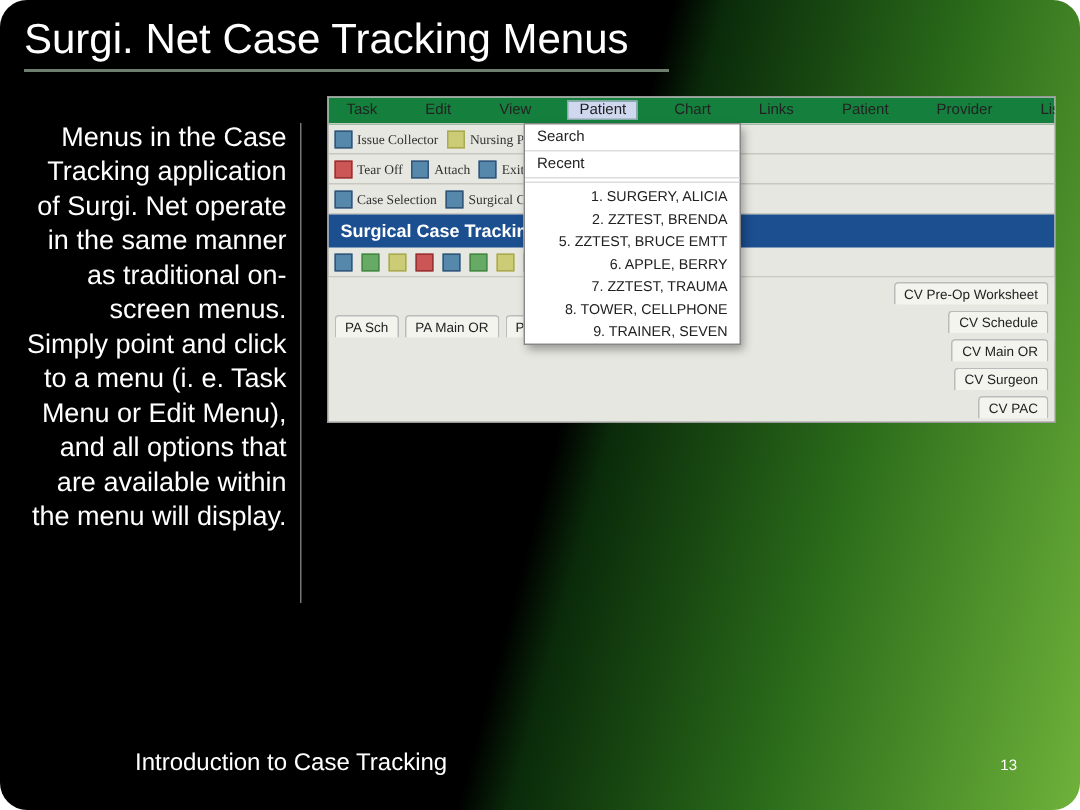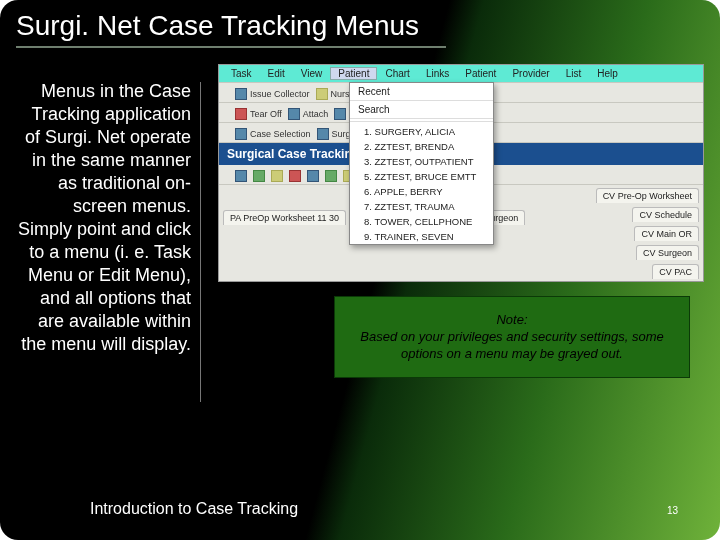--- a/index.html
+++ b/index.html
@@ -21,25 +21,25 @@
     color: #fff; font-size: 18px; text-align: right; line-height: 1.28;
   }
   .v-divider { position: absolute; left: 200px; top: 82px; width: 1px; height: 320px; background: #777; }
 
   
   .appshot {
     position: absolute; left: 218px; top: 64px; width: 486px; height: 218px;
     background: #e7e7e1; border: 1px solid #999; font-size: 10px; color: #222;
     overflow: hidden;
   }
-  .menubar { display: flex; gap: 0; background: #5eead4; border-bottom: 1px solid #c8c8c0; height: 18px; align-items: center; padding-left: 4px; }
+  .menubar { display: flex; gap: 16px; background: #15803d; border-bottom: 1px solid #c8c8c0; height: 18px; align-items: center; padding-left: 4px; }
   .menubar span { padding: 1px 8px 1px 8px; font-size: 10px; }
   .menubar span.hot { background: #cfd8ef; border: 1px solid #8aa; padding: 0 7px; }
 
-  .toolbar { display: flex; align-items: flex-end; gap: 6px; padding: 2px 16px; border-bottom: 1px solid #c8c8c0; height: 20px; }
+  .toolbar { display: flex; align-items: center; gap: 6px; padding: 2px 4px; border-bottom: 1px solid #c8c8c0; height: 20px; font-family: Liberation Serif, serif; }
   .tb-btn { display: inline-flex; align-items: center; gap: 3px; font-size: 9px; color: #333; }
   .tb-ico { width: 12px; height: 12px; background: #8aa; border: 1px solid #678; }
   .tb-ico.red { background: #c55; border-color: #933; }
   .tb-ico.blu { background: #58a; border-color: #357; }
   .tb-ico.yel { background: #cc7; border-color: #aa5; }
   .tb-ico.grn { background: #6a6; border-color: #484; }
 
   .banner { background: #1b4f8f; color: #fff; font-weight: bold; font-size: 12px; padding: 4px 8px; }
   .toolbar.icons-only .tb-ico { margin-right: 2px; }
   .toolbar.icons-only { gap: 4px; }
@@ -48,21 +48,21 @@
   .tab { border: 1px solid #bbb; border-bottom: none; background: #f4f4ee; padding: 2px 6px; font-size: 9px; border-radius: 3px 3px 0 0; white-space: nowrap; }
   .tabsrow2 { display: flex; gap: 4px; padding: 2px 4px; background: #e7e7e1; height: 20px; align-items: center; }
 
   .dropdown {
     position: absolute; left: 130px; top: 17px; width: 145px;
     background: #fff; border: 1px solid #888; box-shadow: 2px 3px 6px rgba(0,0,0,0.35);
     z-index: 10;
   }
   .dropdown .dd-top { padding: 3px 8px; font-size: 10px; border-bottom: 1px solid #ddd; }
   .dropdown .dd-sep { height: 1px; background: #ddd; margin: 2px 0; }
-  .dropdown .dd-item { padding: 2px 8px 2px 14px; font-size: 9.5px; white-space: nowrap; }
+  .dropdown .dd-item { padding: 2px 8px 2px 14px; font-size: 9.5px; white-space: nowrap; text-align: right; }
 
   .notebox {
     position: absolute; left: 334px; top: 296px; width: 356px; height: 82px;
     background: #1f6b12; border: 1px solid #0b3a07; color: #000;
     display: flex; flex-direction: column; align-items: center; justify-content: center;
     text-align: center; font-size: 13px; font-style: italic; padding: 6px 14px; line-height: 1.25;
   }
   .notebox .note-title { margin-bottom: 1px; }
 
   .footer-left {
@@ -164,45 +164,39 @@
       </div>
 
     <div class="tabsrow" id="tabs1">
         <div class="tab">CV Pre-Op Worksheet</div>
         <div class="tab">CV Schedule</div>
         <div class="tab">CV Main OR</div>
         <div class="tab">CV Surgeon</div>
         <div class="tab">CV PAC</div>
       </div>
     <div class="tabsrow2" id="tabs2">
-        <div class="tab">PA PreOp Worksheet 11 30</div>
         <div class="tab">PA Sch</div>
         <div class="tab">PA Main OR</div>
         <div class="tab">PA Surgeon</div>
       </div>
 
     <div class="dropdown">
+      <div class="dd-top">Search</div>
       <div class="dd-top">Recent</div>
-      <div class="dd-top">Search</div>
       <div class="dd-sep"></div>
       <div id="dditems">
           <div class="dd-item">1. SURGERY, ALICIA</div>
           <div class="dd-item">2. ZZTEST, BRENDA</div>
-          <div class="dd-item">3. ZZTEST, OUTPATIENT</div>
           <div class="dd-item">5. ZZTEST, BRUCE EMTT</div>
           <div class="dd-item">6. APPLE, BERRY</div>
           <div class="dd-item">7. ZZTEST, TRAUMA</div>
           <div class="dd-item">8. TOWER, CELLPHONE</div>
           <div class="dd-item">9. TRAINER, SEVEN</div>
         </div>
     </div>
 
   </div>
 
-  <div class="notebox">
-    <div class="note-title">Note:</div>
-    <div>Based on your privileges and security settings, some options on a menu may be grayed out.</div>
-  </div>
 
   <div class="footer-left">Introduction to Case Tracking</div>
   <div class="footer-right">13</div>
 
 </div>
 
 </body></html>

